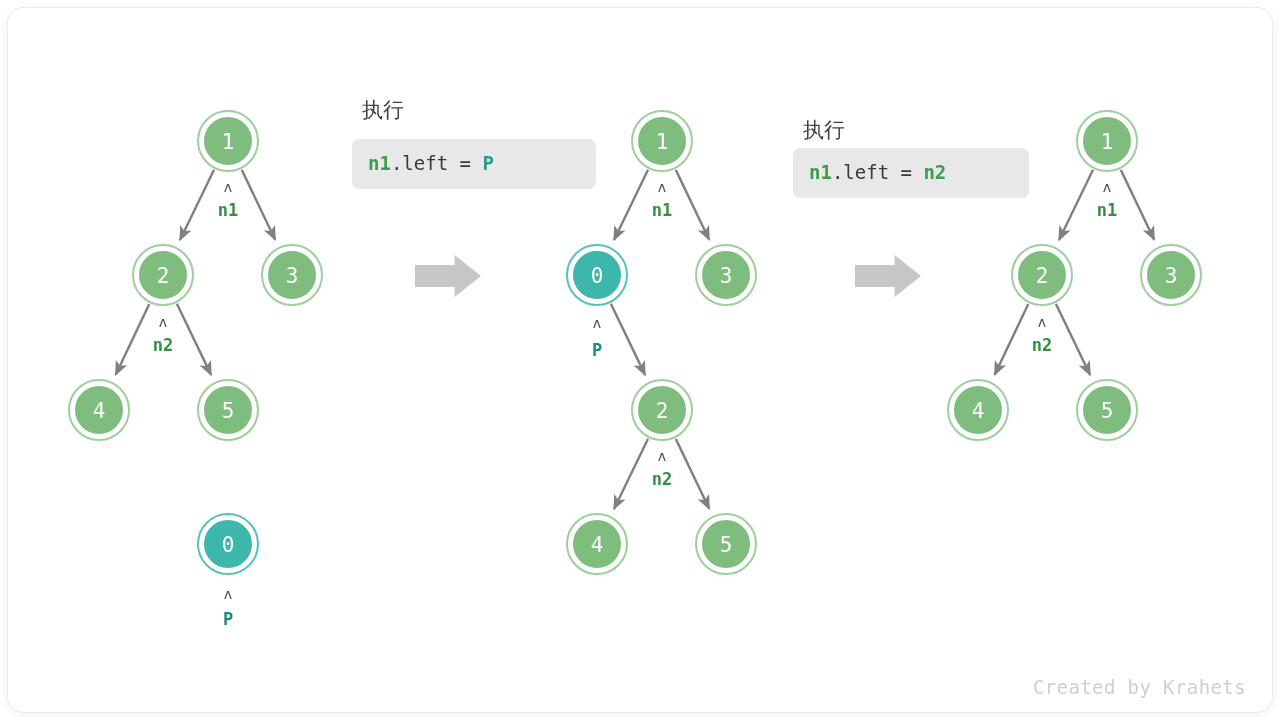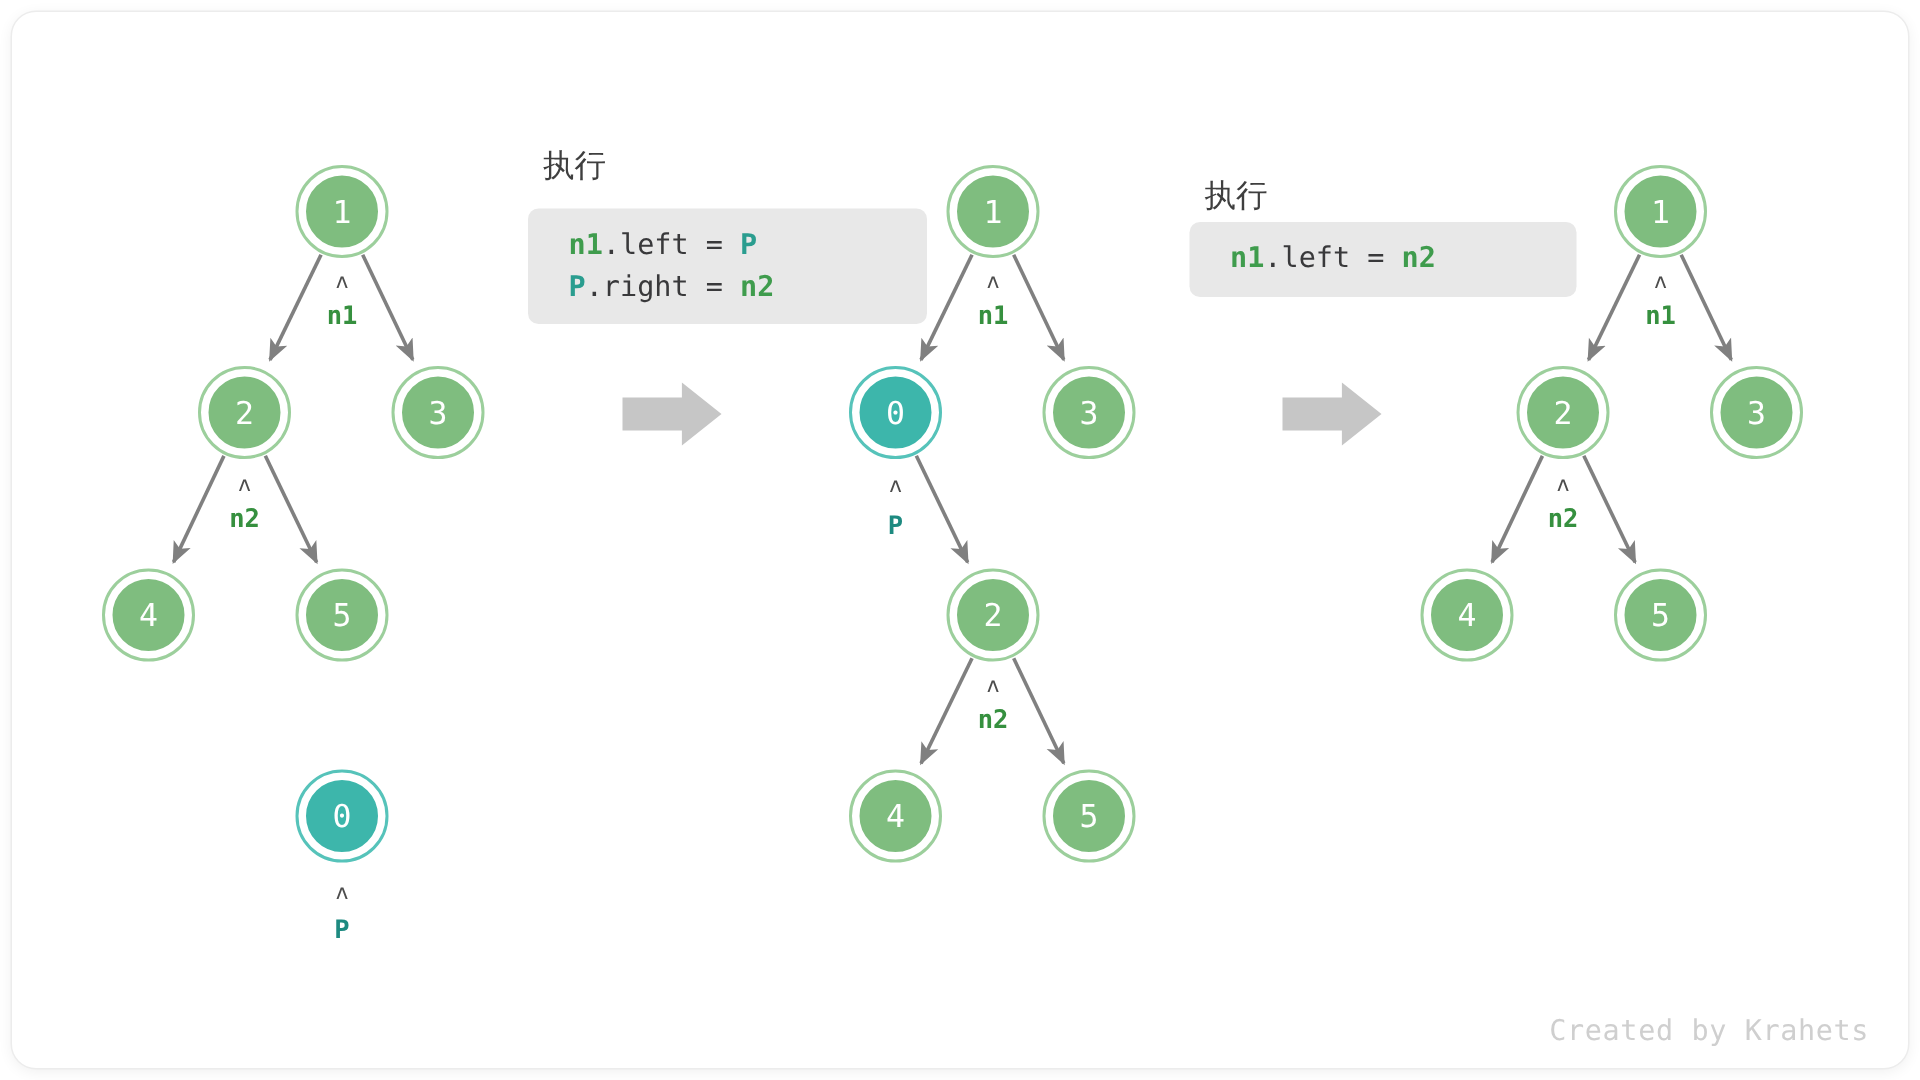--- a/index.html
+++ b/index.html
@@ -69,21 +69,21 @@
     color: #3f3f3f;
     font-family: "DejaVu Sans", sans-serif;
     font-size: 21px;
     line-height: 1;
     white-space: nowrap;
   }
   .codebox {
     position: absolute;
     background: #e8e8e8;
     border-radius: 7px;
-    padding: 11px 27px;
+    padding: 11px 16px;
     font-family: "DejaVu Sans Mono", monospace;
     font-size: 19px;
     line-height: 1.45;
     color: #39393b;
     white-space: pre;
   }
   .codebox .tok-green { color: #3f9c4d; font-weight: bold; }
   .codebox .tok-teal  { color: #2a9d8f; font-weight: bold; }
   .codebox .tok-plain { color: #39393b; }
   .watermark {
@@ -230,19 +230,19 @@
         <text x="662" y="485" class="ptr-label ptr-green">n2</text>
         <text x="1107" y="192" class="caret">ʌ</text>
         <text x="1107" y="216" class="ptr-label ptr-green">n1</text>
         <text x="1042" y="327" class="caret">ʌ</text>
         <text x="1042" y="351" class="ptr-label ptr-green">n2</text>
       </g>
   </svg>
 
   <div id="overlay">
       <div class="exec-label" style="left: 362px; top: 100px;">执行</div>
-      <div class="codebox" style="left: 352px; top: 139px; width: 212px;"><div><span class="tok-green">n1</span><span class="tok-plain">.left = </span><span class="tok-teal">P</span></div><div><span class="tok-teal">P</span><span class="tok-plain">.right = </span><span class="tok-green">n2</span></div></div>
+      <div class="codebox" style="left: 352px; top: 139px; width: 212px;"><div><span class="tok-green">n1</span><span class="tok-plain">.left = </span><span class="tok-teal">P</span></div></div>
       <div class="exec-label" style="left: 803px; top: 120px;">执行</div>
       <div class="codebox" style="left: 793px; top: 148px; width: 204px;"><div><span class="tok-green">n1</span><span class="tok-plain">.left = </span><span class="tok-green">n2</span></div></div>
     </div>
 
   <div class="watermark">Created by Krahets</div>
 </div>
 
 </body></html>

